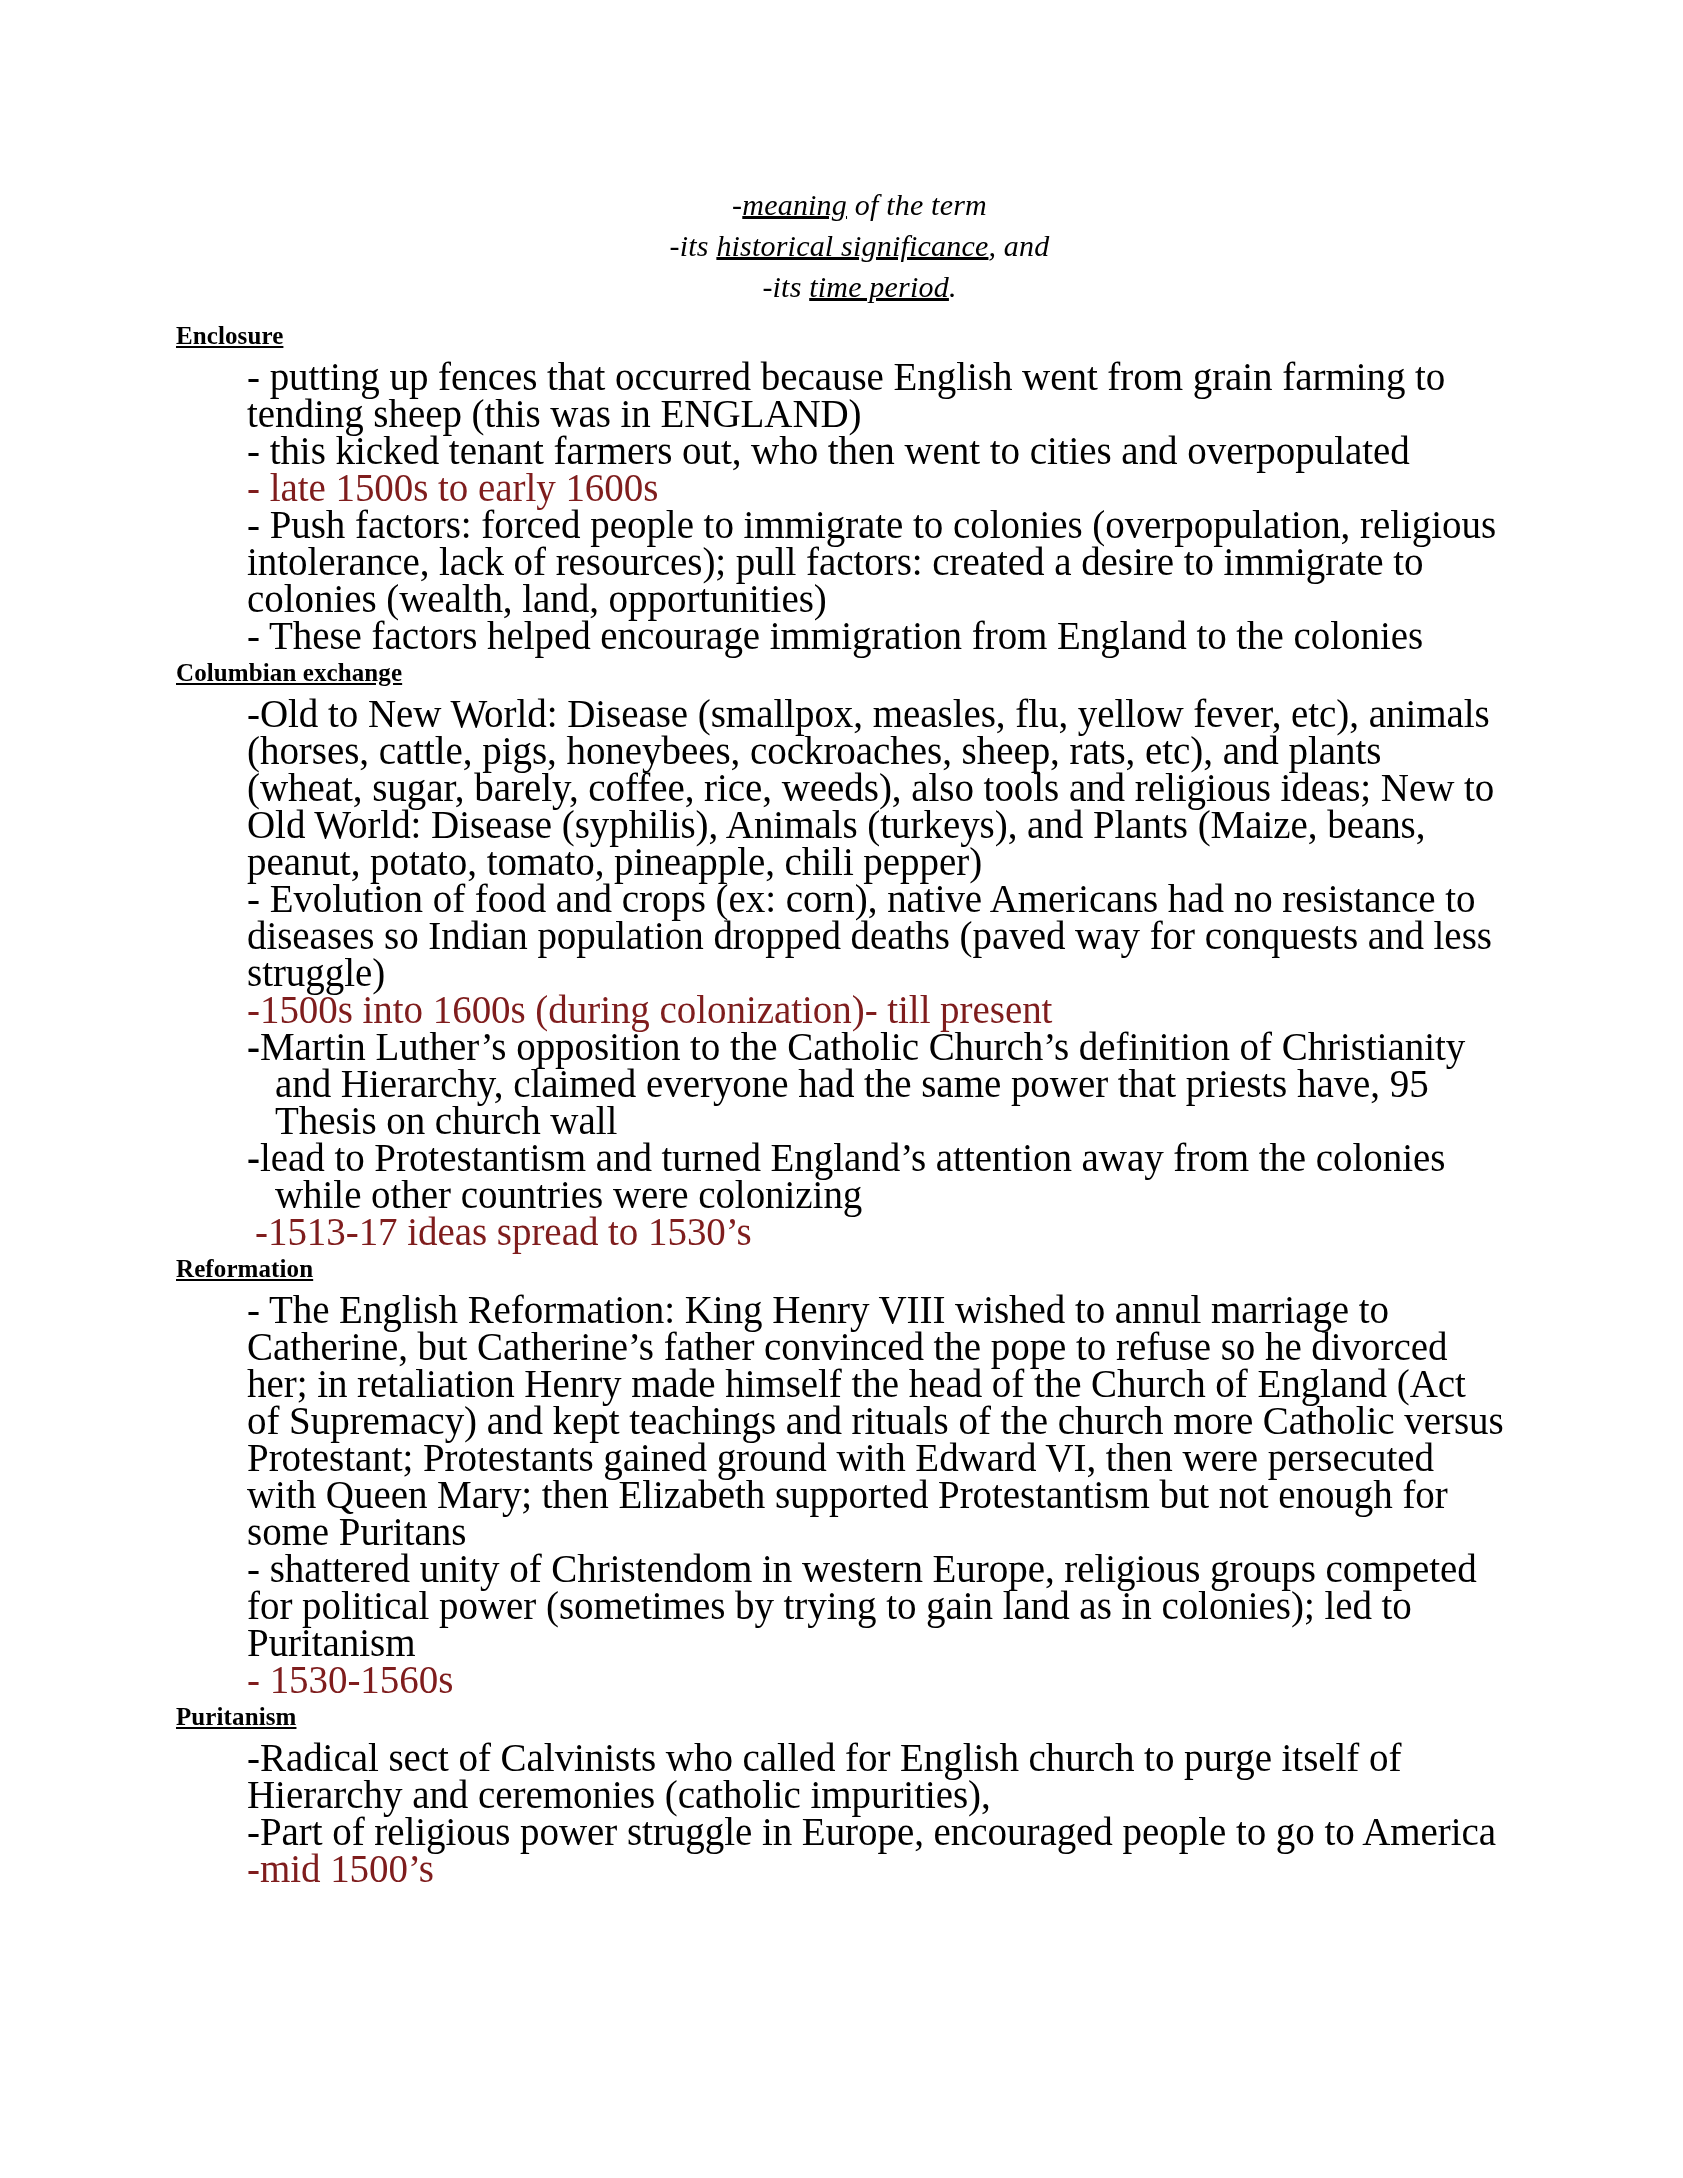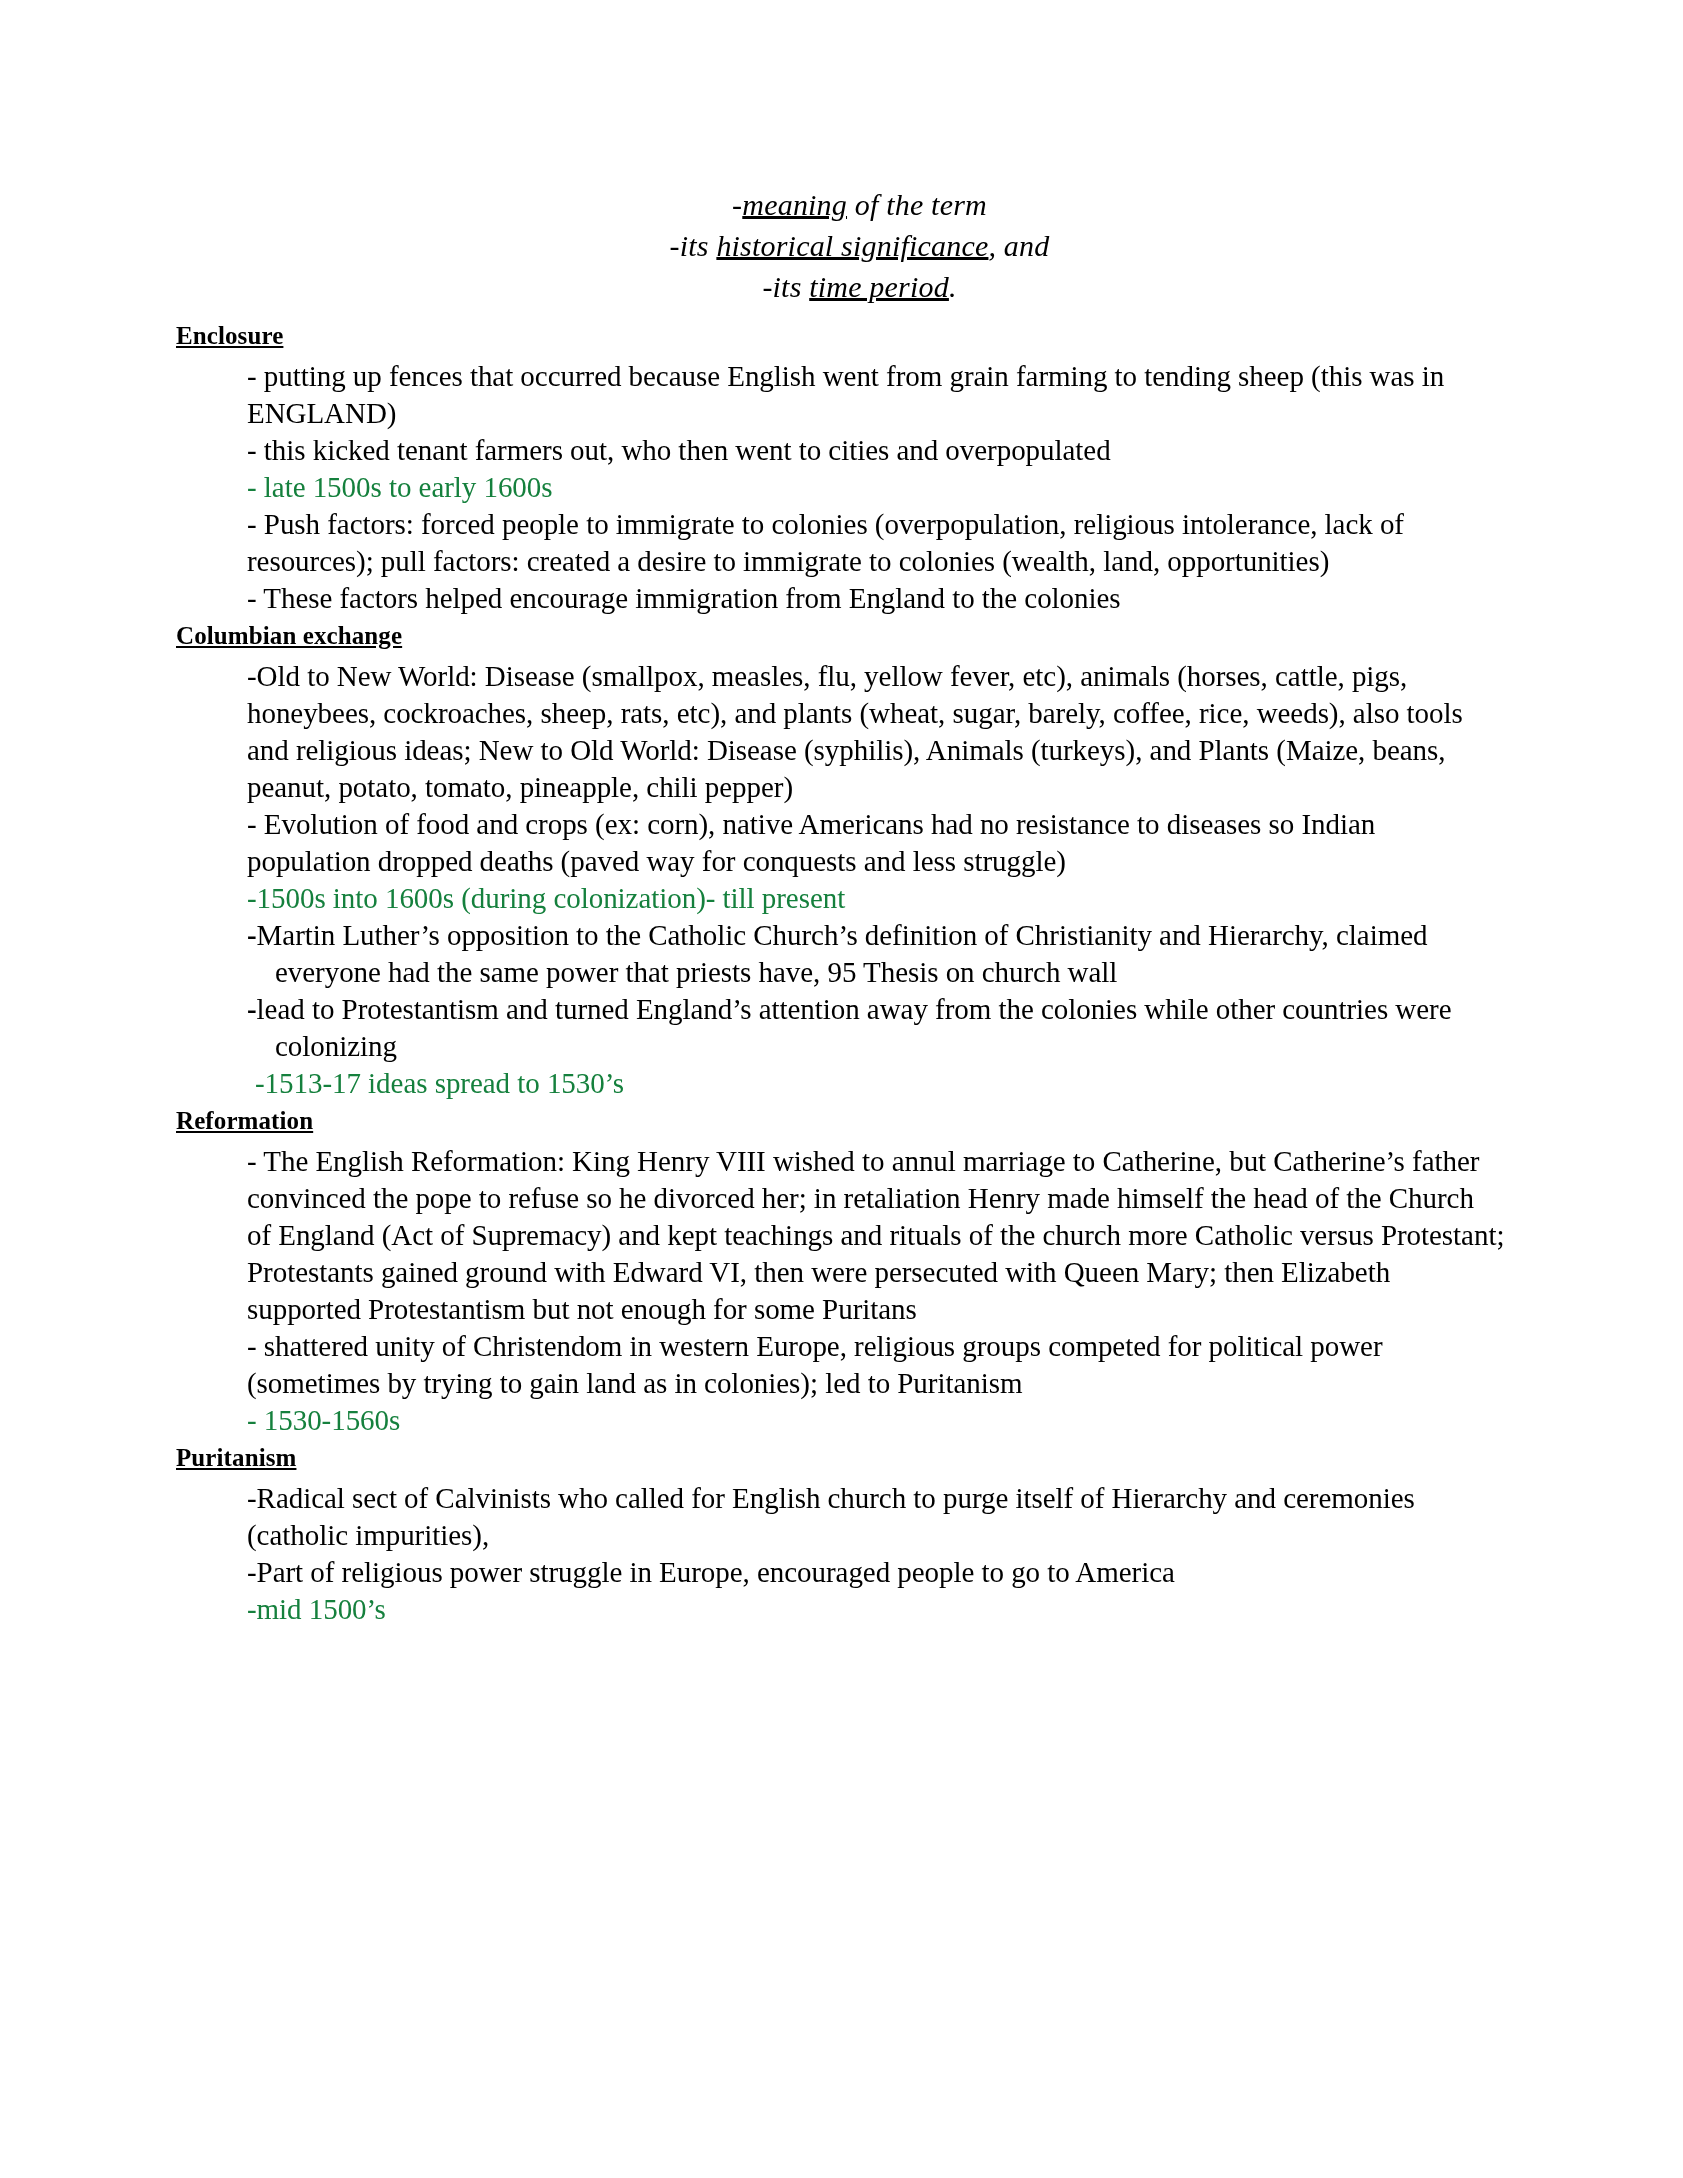--- a/index.html
+++ b/index.html
@@ -61,27 +61,27 @@
     margin: 0;
     padding: 0;
     line-height: 38px;
   }
 
   .detail-block {
     padding-left: 71px;
     padding-right: 0;
   }
   .detail {
-    font-size: 29px;
+    font-size: 39px;
     line-height: 37px;
     margin: 0;
     text-align: left;
     letter-spacing: -0.05px;
   }
-  .detail.red { color: #15803d; }
+  .detail.red { color: #7f1d1d; }
 
   
   .detail.hang {
     padding-left: 28px;
     text-indent: -28px;
   }
   .detail.hang .lead {
     font-weight: bold;
   }
   .detail.hang-red {

